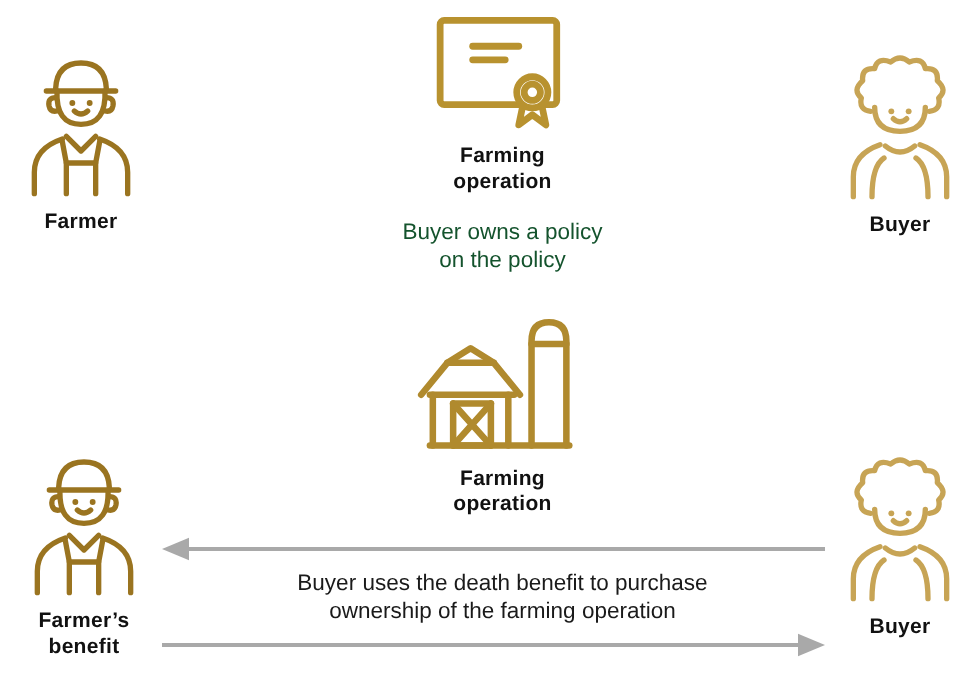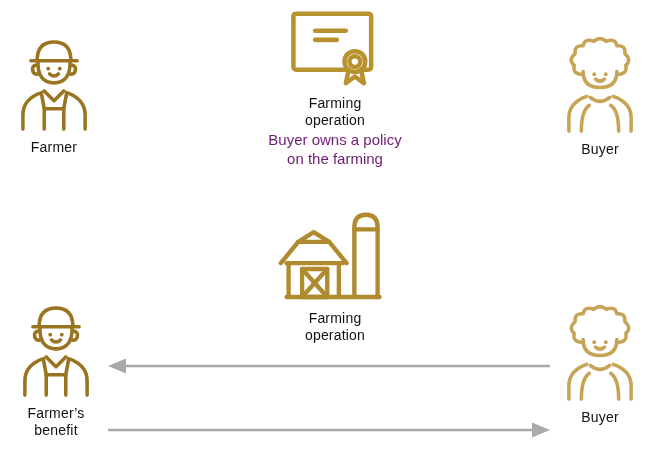--- a/index.html
+++ b/index.html
@@ -14,32 +14,32 @@
   }
   figure { margin: 0; }
   .node {
     position: absolute;
     display: flex;
     flex-direction: column;
     align-items: center;
     text-align: center;
   }
   .label {
-    font-weight: normal;
+    font-weight: bold;
     font-size: 14px;
     line-height: 17px;
     letter-spacing: 0.2px;
     margin-top: 7px;
     color: #111111;
   }
   .caption {
     font-size: 15px;
     line-height: 19px;
-    margin-top: 1px;
-    color: #701a75;
+    margin-top: 16px;
+    color: #14532d;
   }
   .flow-caption {
     position: absolute;
     left: 125px;
     top: 379px;
     width: 420px;
     text-align: center;
     font-size: 15px;
     line-height: 19px;
     color: #1a1a1a;
@@ -98,21 +98,21 @@
       <path d="M68 64 L64 83 L74 75.5 L84 83 L80 64"></path>
       <circle class="seal" cx="74" cy="59" r="11.5"></circle>
       <circle cx="74" cy="59" r="6"></circle>
     </svg>
     <div class="label">
       <span>Farming</span><br>
       <span>operation</span>
     </div>
     <div class="caption">
       <span>Buyer owns a policy</span><br>
-      <span>on the farming</span>
+      <span>on the policy</span>
     </div>
   </figure>
 
   <figure class="node" style="left:554px; top:34px; width:92px;">
     <svg class="icon buyer-colored" width="80" height="100" viewBox="0 0 90 112">
       <path d="M23 45 Q14 44 16 35 Q9 29 17 22 Q16 12 26 13 Q28 4 38 8 Q45 2 52 8 Q62 4 64 13 Q74 12 73 22 Q81 29 74 35 Q76 44 67 45"></path>
       <path d="M26 42 Q26 60 45 60 Q64 60 64 42"></path>
       <circle class="dot" cx="38.5" cy="45" r="2.2"></circle>
       <circle class="dot" cx="51.5" cy="45" r="2.2"></circle>
       <path d="M40 50.5 Q45 55 50 50.5"></path>
@@ -184,20 +184,24 @@
     <figcaption class="label">Buyer</figcaption>
   </figure>
 
   <div class="arrow" style="left:106px; top:357px;">
     <svg class="arrow-svg arrow-colored" width="446" height="18" viewBox="0 0 446 18">
       <line x1="17" y1="9" x2="444" y2="9"></line>
       <polygon points="2,9 20,1.5 20,16.5"></polygon>
     </svg>
   </div>
 
+  <div class="flow-caption">
+    <span>Buyer uses the death benefit to purchase</span><br>
+    <span>ownership of the farming operation</span>
+  </div>
 
   <div class="arrow" style="left:106px; top:421px;">
     <svg class="arrow-svg arrow-colored" width="446" height="18" viewBox="0 0 446 18">
       <line x1="2" y1="9" x2="429" y2="9"></line>
       <polygon points="444,9 426,1.5 426,16.5"></polygon>
     </svg>
   </div>
 
 </div>
 

